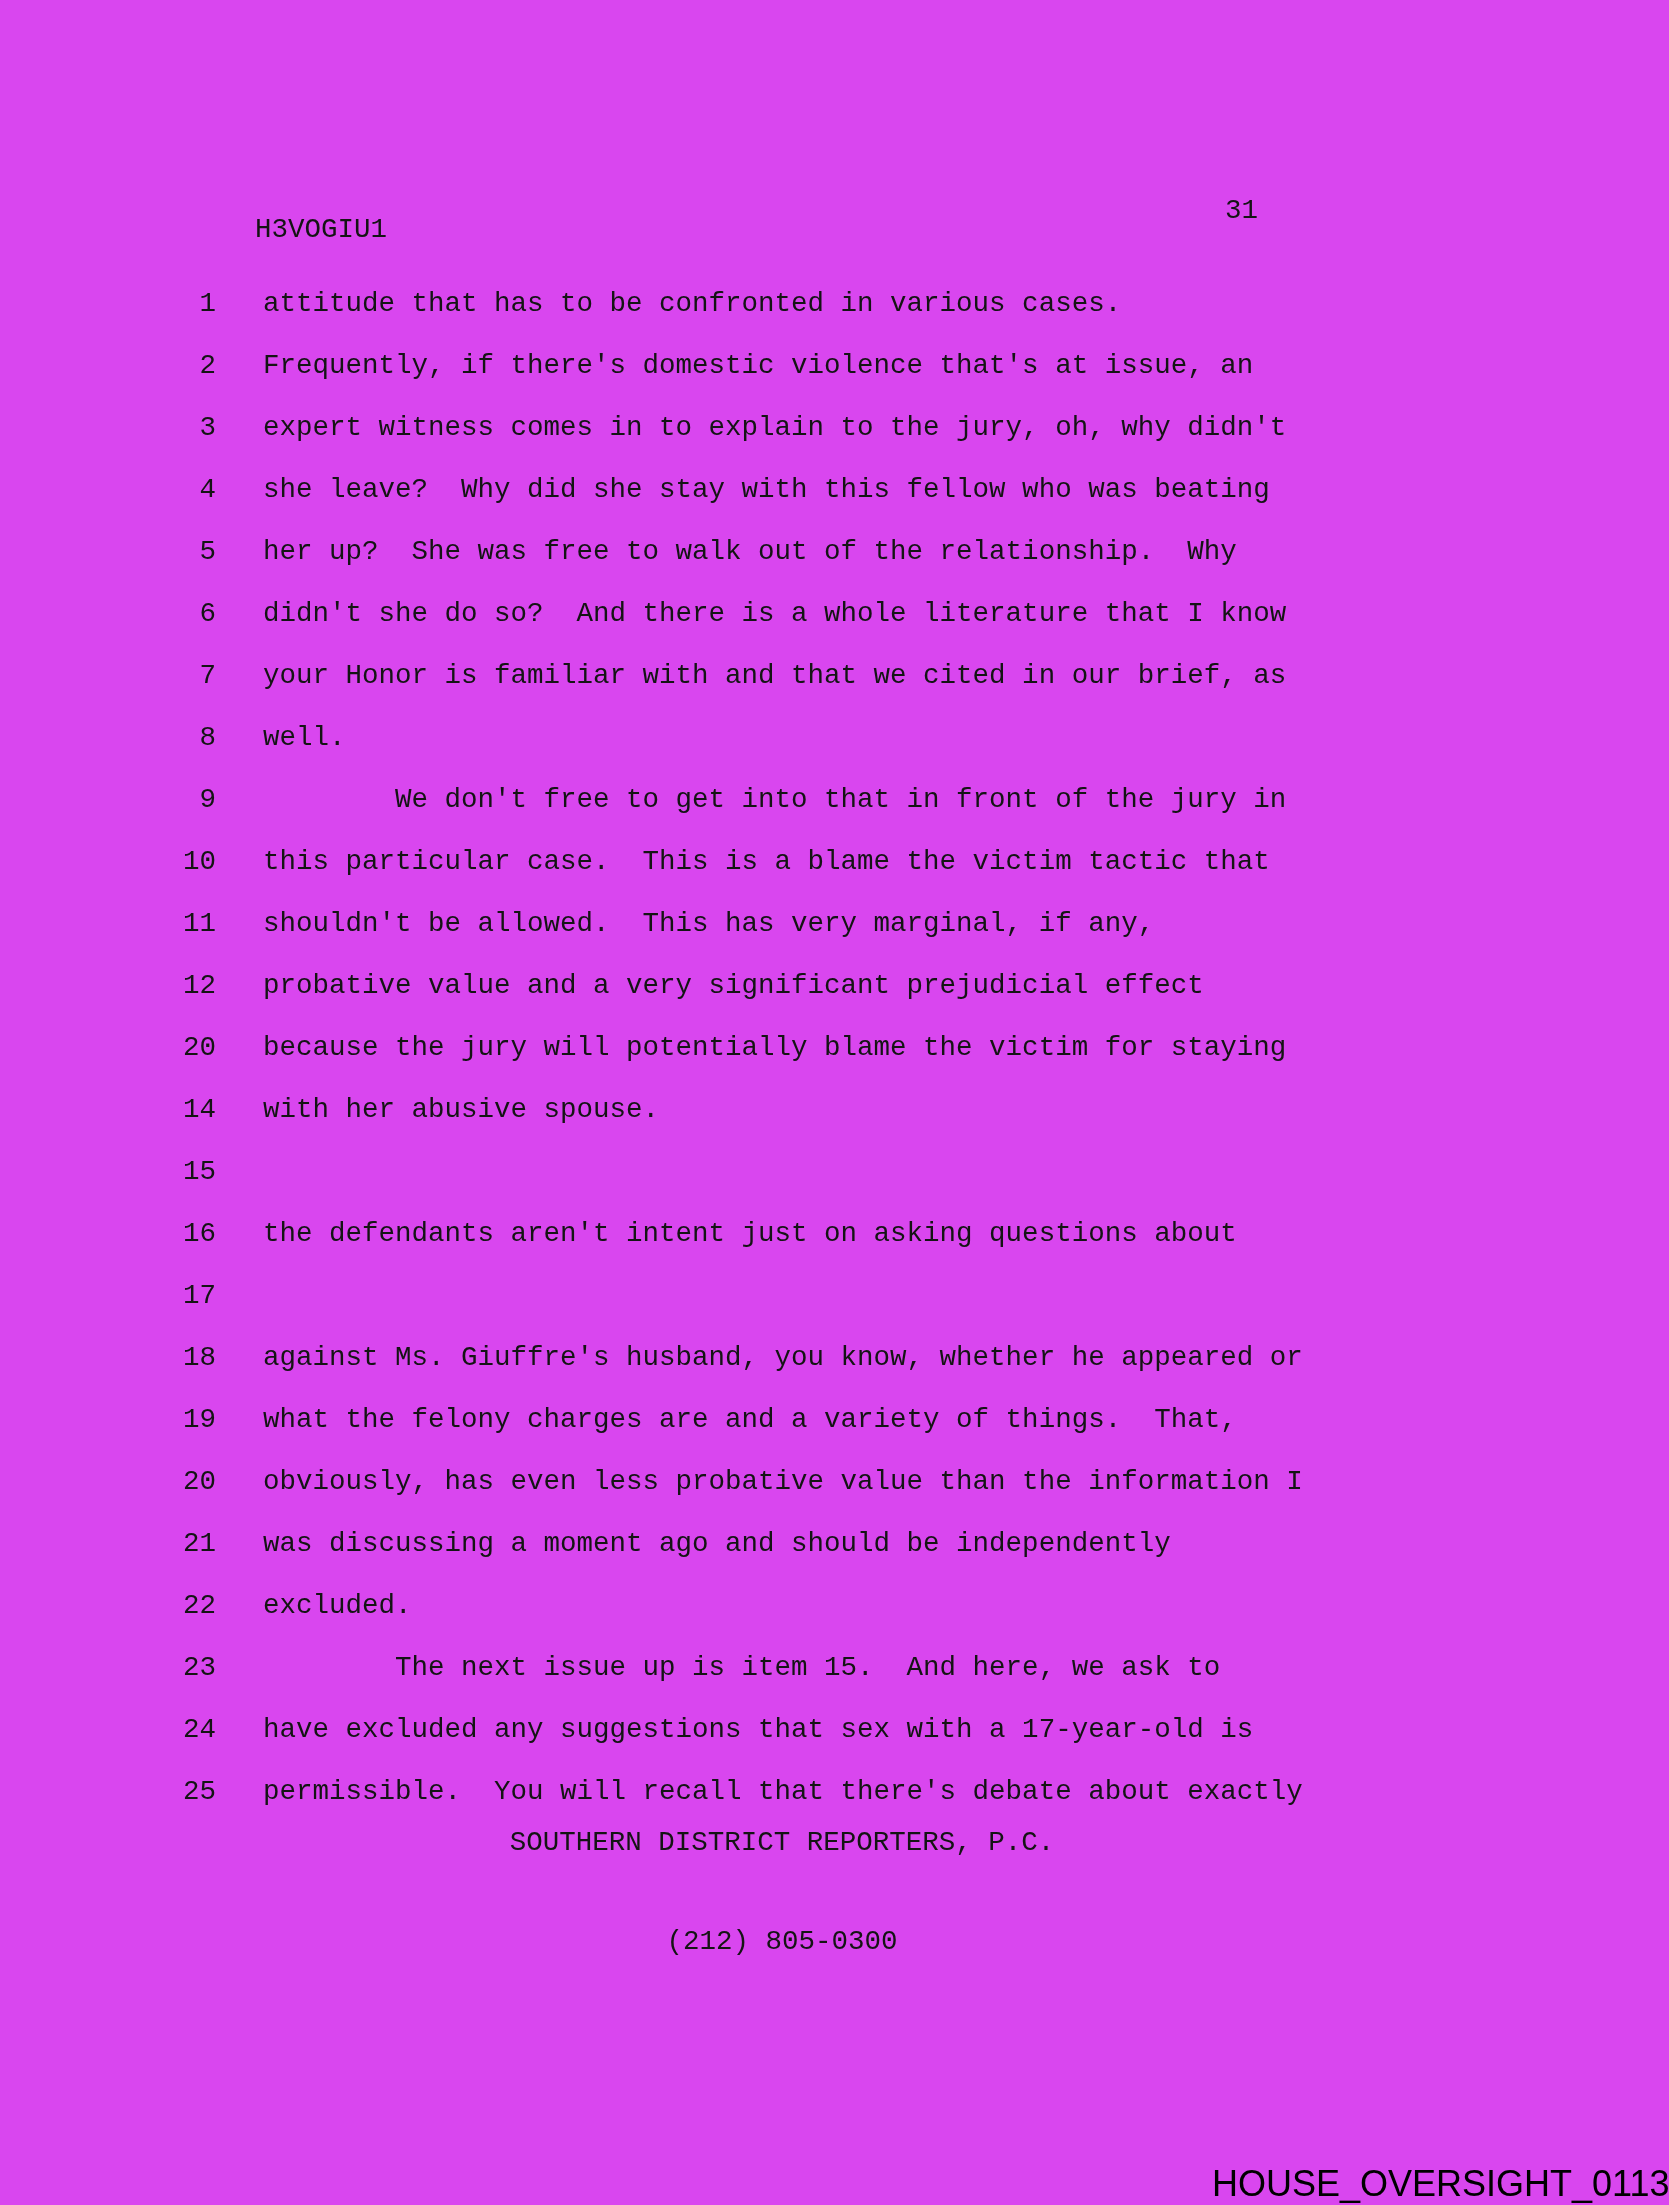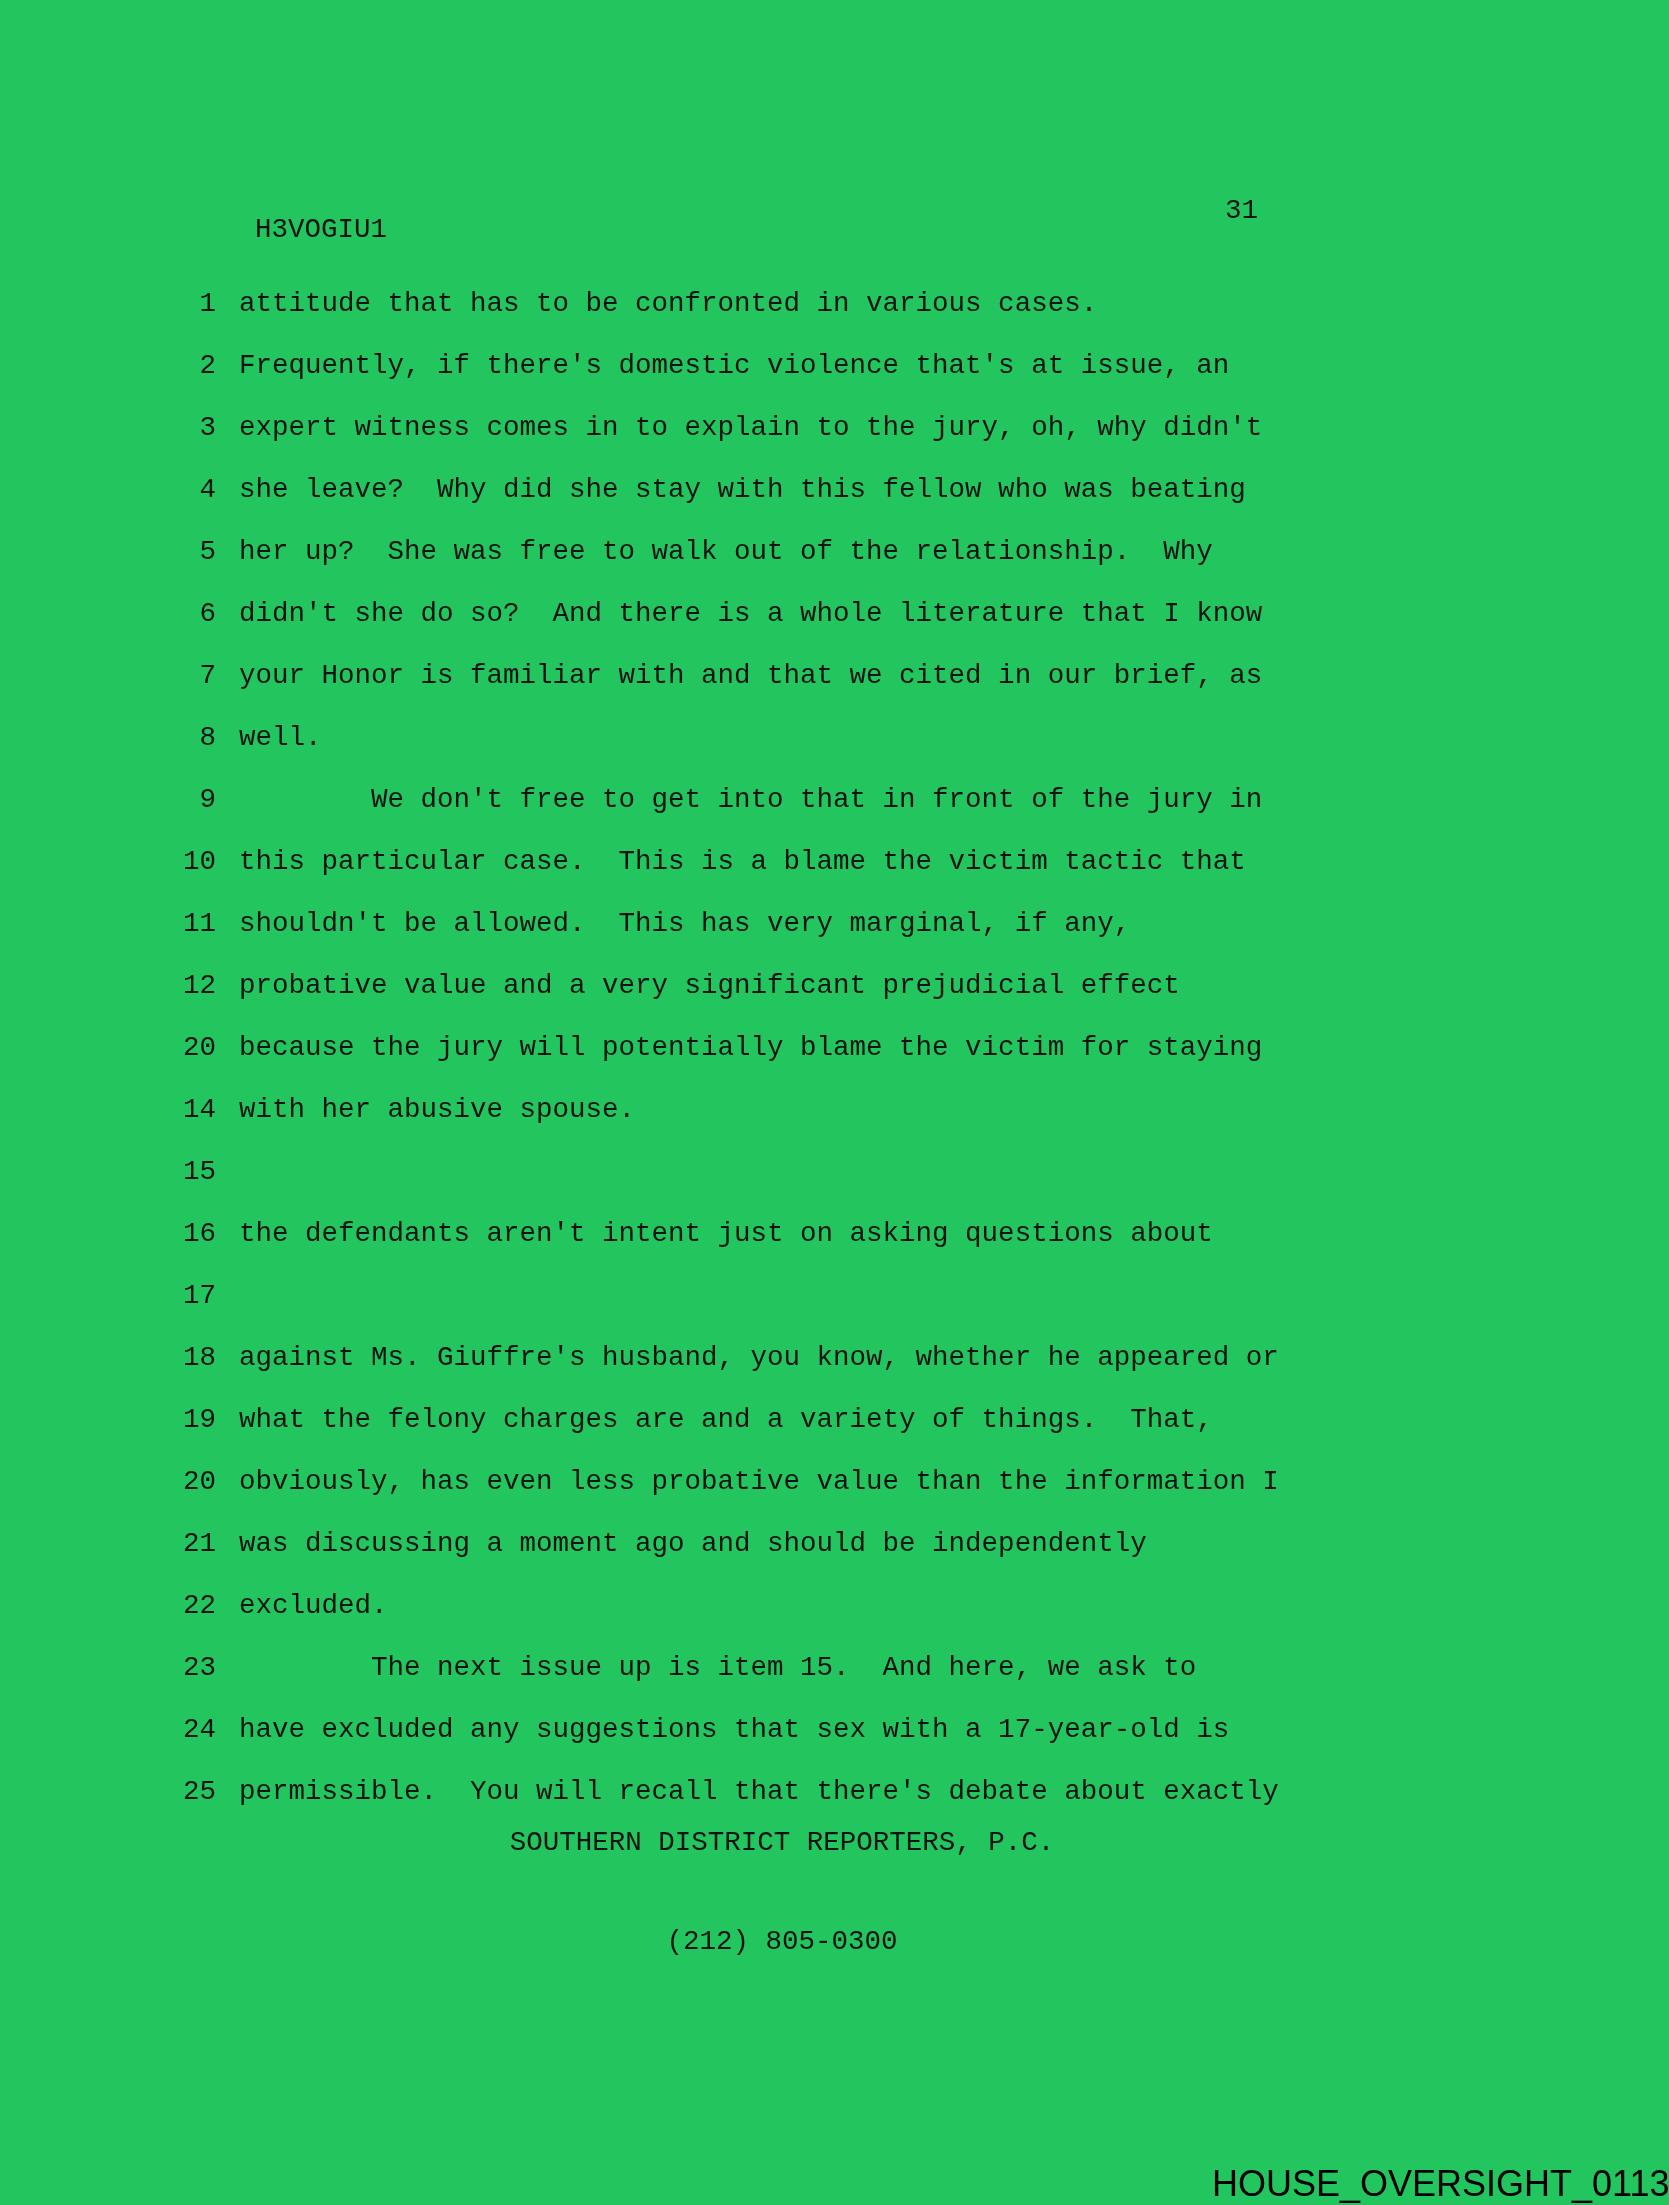--- a/index.html
+++ b/index.html
@@ -4,21 +4,21 @@
 <style>
   html, body {
     margin: 0;
     padding: 0;
     background: #ffffff;
   }
   .page {
     position: relative;
     width: 1669px;
     height: 2205px;
-    background: #22c55e;
+    background: #d946ef;
     font-family: "Liberation Mono", "DejaVu Sans Mono", monospace;
     font-size: 27.5px;
     color: #141414;
     overflow: hidden;
   }
   .pageno {
     position: absolute;
     left: 1225px;
     top: 195px;
     white-space: pre;
@@ -40,21 +40,21 @@
     align-items: center;
     height: 62px;
     white-space: pre;
   }
   .num {
     flex: 0 0 216px;
     width: 216px;
     text-align: right;
   }
   .txt {
-    margin-left: 23px;
+    margin-left: 47px;
   }
   .footer {
     position: absolute;
     left: 255px;
     top: 1760px;
     width: 1054px;
     text-align: center;
     line-height: 33px;
     white-space: pre;
   }

